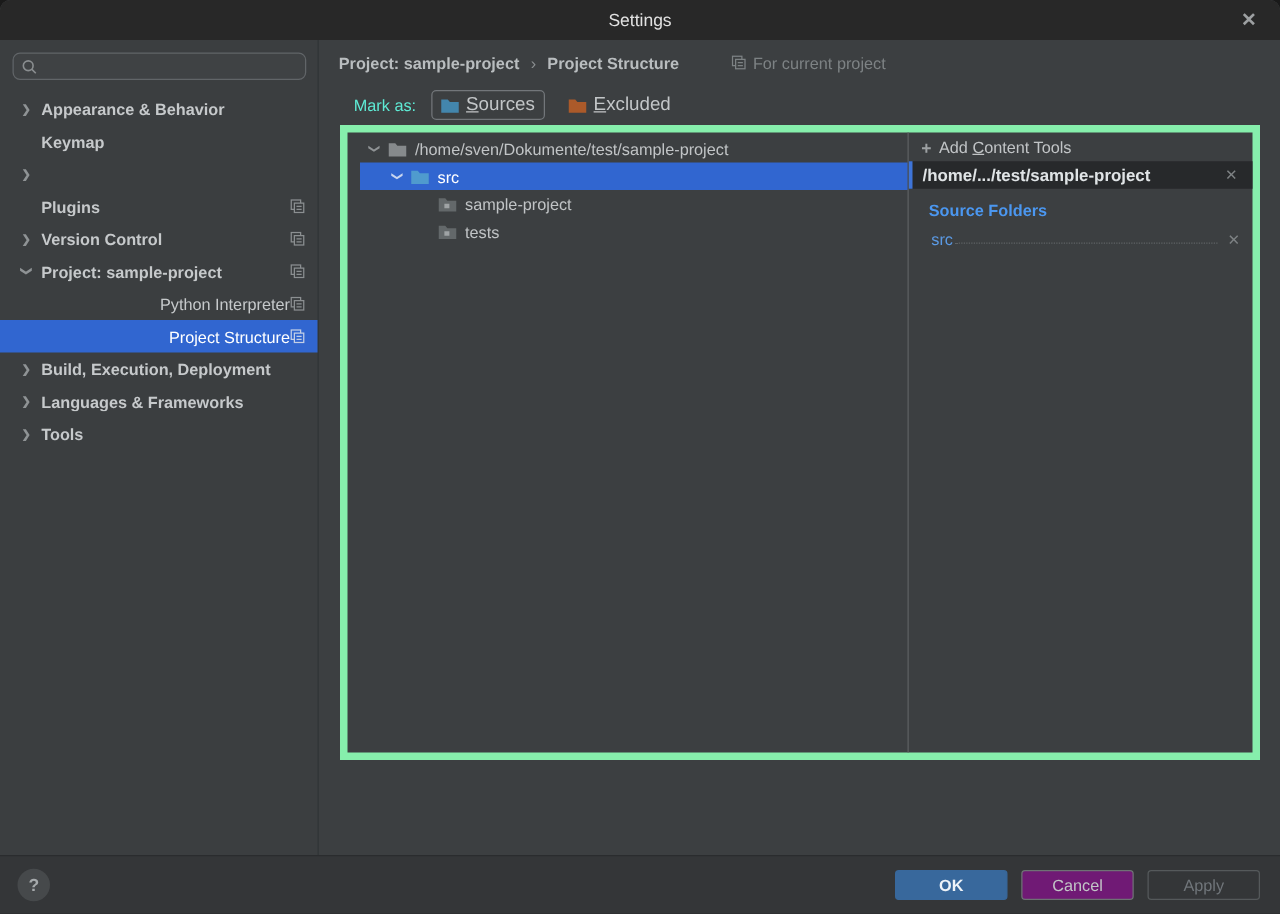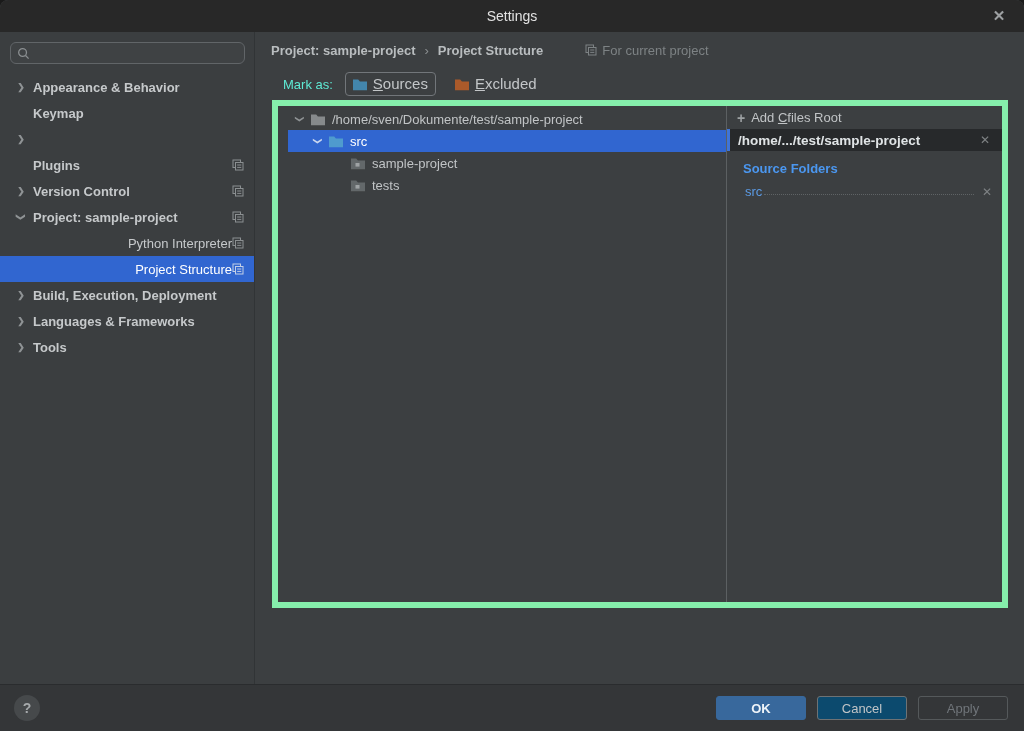--- a/index.html
+++ b/index.html
@@ -79,21 +79,21 @@
   .sf-row .leader { flex:1; border-bottom:1px dotted #5f6365; margin:0 4px 4px 2px; }
 
   
   .footer { position:absolute; left:0; top:684px; width:1024px; height:47px; background:#343638; border-top:1px solid #2a2c2e;
             display:flex; align-items:center; }
   .help-circle { width:26px; height:26px; border-radius:50%; background:#46494b; color:#a6aaac; font-size:14px; font-weight:bold;
                  display:flex; align-items:center; justify-content:center; margin-left:14px; cursor:default; }
   .footer-btns { margin-left:auto; margin-right:16px; display:flex; gap:11px; }
   .btn { width:90px; height:24px; border-radius:3px; font-size:13px; font-family:inherit; display:flex; align-items:center; justify-content:center; cursor:default; }
   .btn-ok { background:#38689c; border:1px solid #38689c; color:#eef3f8; font-weight:bold; }
-  .btn-cancel { background:#0c4a6e; border:1px solid #6e7274; color:#c2c5c7; }
+  .btn-cancel { background:#701a75; border:1px solid #6e7274; color:#c2c5c7; }
   .btn-apply { background:transparent; border:1px solid #55595b; color:#70757a; }
 
   svg { display:block; }
 </style>
 </head>
 <body>
 
 <svg width="0" height="0" style="position:absolute">
   <defs>
     <g id="folder-shape">
@@ -269,21 +269,21 @@
             </svg>
           <span>tests</span>
         </div>
       </div>
 
     </div>
 
     <div class="right-pane">
       <div class="acr-row">
         <span class="plus">+</span>
-        <span><span>Add </span><span class="mn">C</span><span>files Root</span></span>
+        <span><span>Add </span><span class="mn">C</span><span>ontent Tools</span></span>
       </div>
       <div class="croot-row">
         <span class="path">/home/.../test/sample-project</span>
         <span class="x-icon">✕</span>
       </div>
       <div class="sf-title">Source Folders</div>
       <div class="sf-row">
         <span class="sf-name">src</span>
         <span class="leader"></span>
         <span class="x-icon">✕</span>

